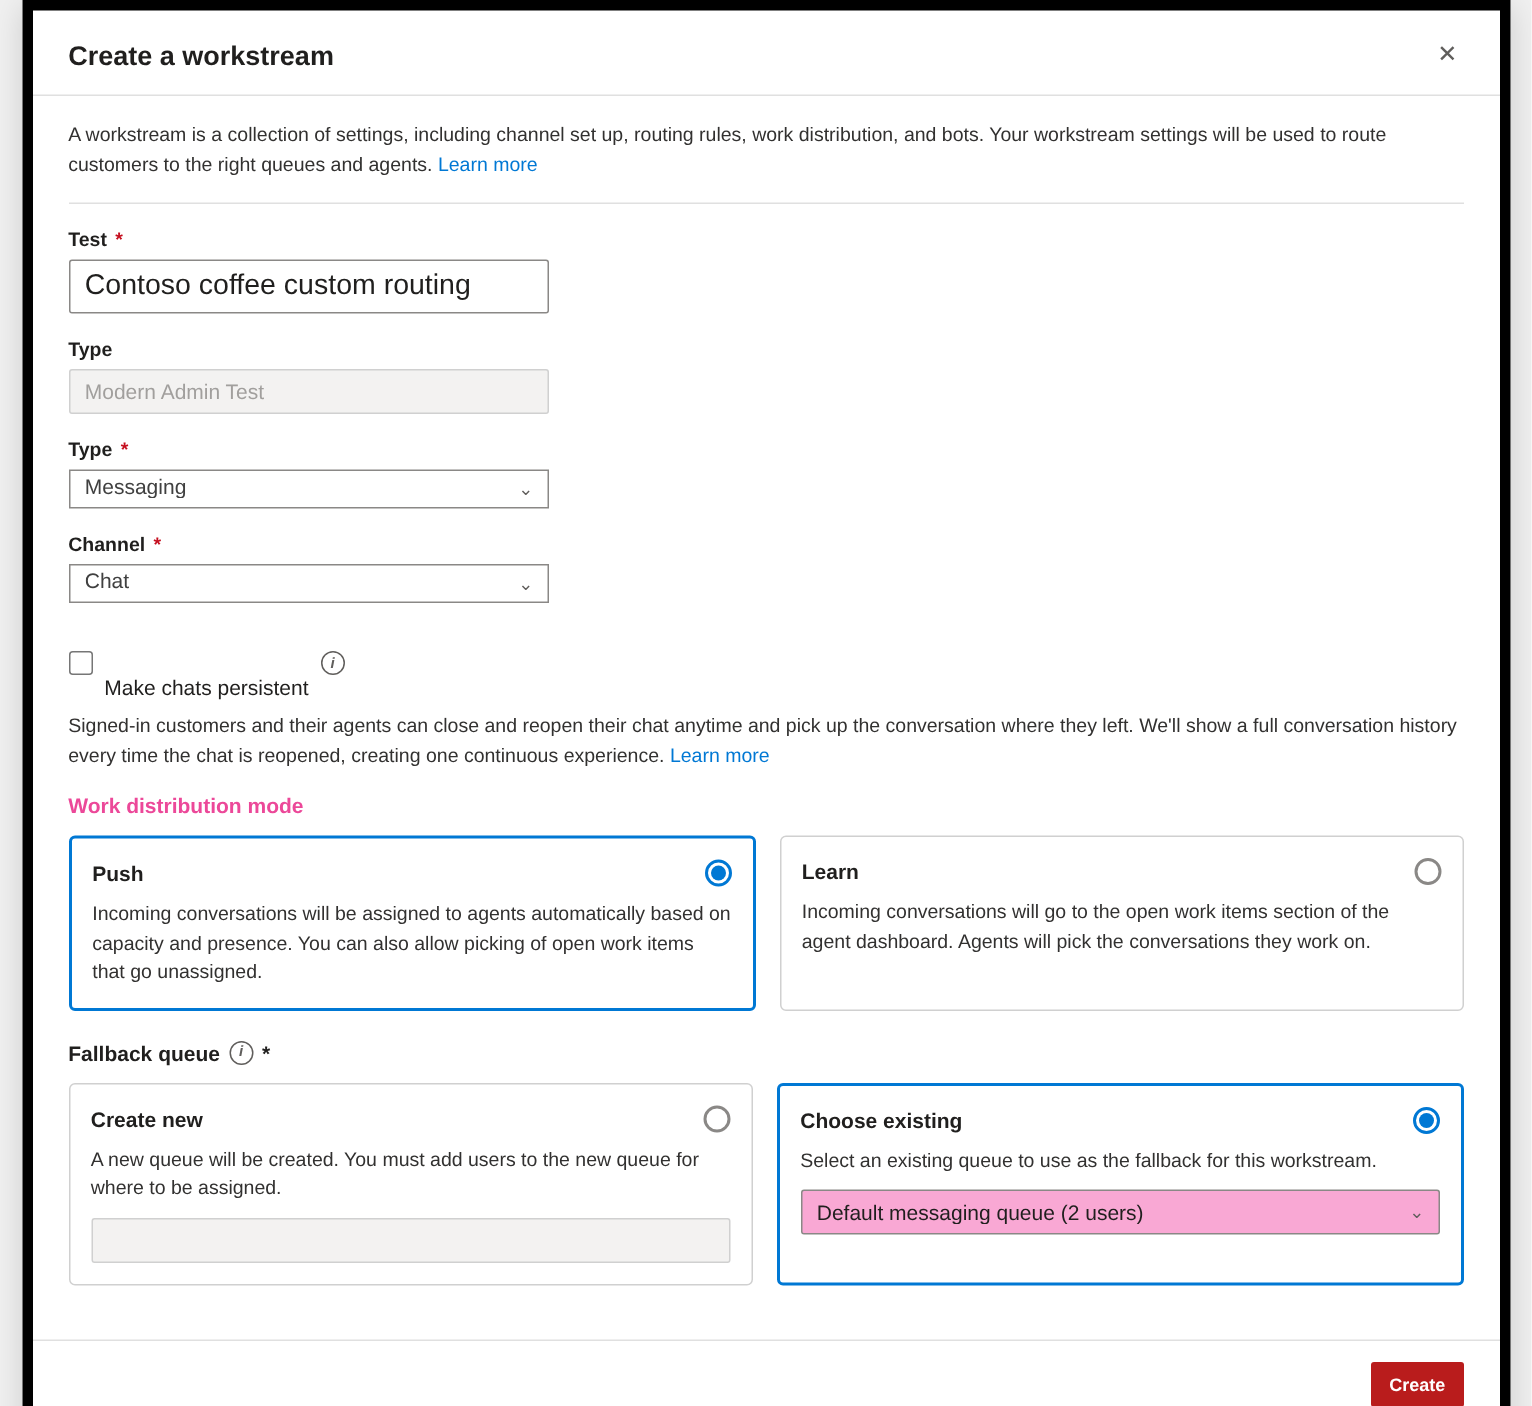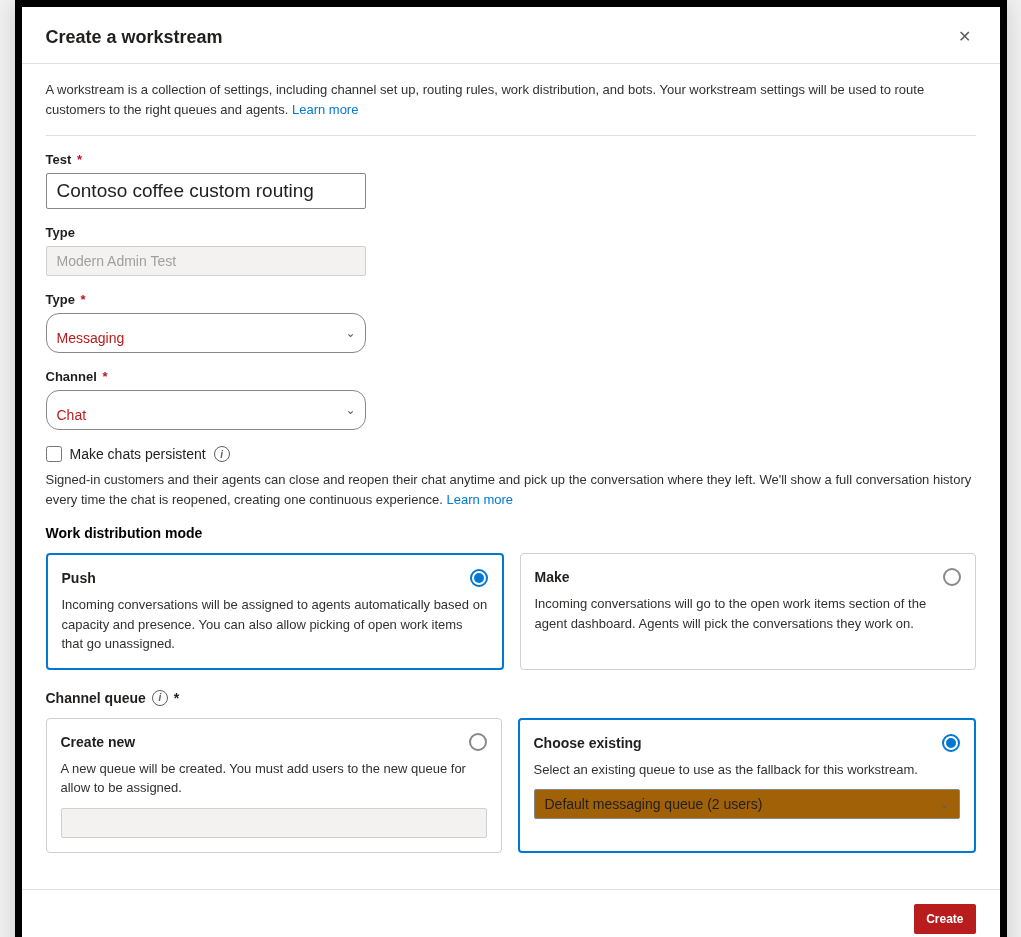--- a/index.html
+++ b/index.html
@@ -94,25 +94,25 @@
       border-radius: 2px;
       font-size: 14px;
       color: #a19f9d;
     }
     .select-wrapper {
       position: relative;
       width: 320px;
     }
     .select-field {
       width: 100%;
-      padding: 16px 32px 6px 10px;
+      padding: 2px 32px 6px 10px;
       border: 1px solid #8a8886;
-      border-radius: 13px;
-      font-size: 14px;
-      color: #b91c1c;
+      border-radius: 0;
+      font-size: 14px;
+      color: #404040;
       background: #fff;
       appearance: none;
       -webkit-appearance: none;
       cursor: pointer;
       outline: none;
     }
     .select-arrow {
       position: absolute;
       right: 10px;
       top: 50%;
@@ -128,20 +128,21 @@
       margin-bottom: 8px;
     }
     .checkbox-input {
       width: 16px;
       height: 16px;
       cursor: pointer;
     }
     .checkbox-label {
       font-size: 14px;
       color: #201f1e;
+      margin-top: 32px;
     }
     .info-icon {
       display: inline-flex;
       align-items: center;
       justify-content: center;
       width: 16px;
       height: 16px;
       border-radius: 50%;
       border: 1px solid #605e5c;
       font-size: 10px;
@@ -156,21 +157,21 @@
       line-height: 1.5;
       margin-bottom: 16px;
     }
     .persistent-desc a {
       color: #0078d4;
       text-decoration: none;
     }
     .section-title {
       font-size: 14px;
       font-weight: 600;
-      color: #000000;
+      color: #ec4899;
       margin-bottom: 12px;
     }
     .mode-cards {
       display: flex;
       gap: 16px;
       margin-bottom: 20px;
     }
     .mode-card {
       flex: 1;
       border: 1px solid #d0d0d0;
@@ -276,21 +277,21 @@
       position: relative;
       width: 100%;
     }
     .fallback-select {
       width: 100%;
       padding: 6px 20px 6px 10px;
       border: 1px solid #8a8886;
       border-radius: 2px;
       font-size: 14px;
       color: #201f1e;
-      background: #a16207;
+      background: #f9a8d4;
       appearance: none;
       -webkit-appearance: none;
       cursor: pointer;
       outline: none;
     }
     .dialog-footer {
       display: flex;
       justify-content: flex-end;
       padding: 14px 24px;
       border-top: 1px solid #e0e0e0;
@@ -382,41 +383,41 @@
         <div class="mode-card-header">
           <span class="mode-card-title">Push</span>
           <div class="radio-circle checked">
           </div>
         </div>
         <div class="mode-card-desc">Incoming conversations will be assigned to agents automatically based on capacity and presence. You can also allow picking of open work items that go unassigned.</div>
       </div>
 
       <div class="mode-card">
         <div class="mode-card-header">
-          <span class="mode-card-title">Make</span>
+          <span class="mode-card-title">Learn</span>
           <div class="radio-circle"></div>
         </div>
         <div class="mode-card-desc">Incoming conversations will go to the open work items section of the agent dashboard. Agents will pick the conversations they work on.</div>
       </div>
     </div>
 
     <div class="fallback-section">
       <div class="fallback-label">
-        <span>Channel queue</span>
+        <span>Fallback queue</span>
         <span class="info-icon">i</span>
         <span class="required"> *</span>
       </div>
       <div class="fallback-cards">
 
         <div class="fallback-card">
           <div class="fallback-card-header">
             <span class="fallback-card-title">Create new</span>
             <div class="radio-circle"></div>
           </div>
-          <div class="fallback-card-desc">A new queue will be created. You must add users to the new queue for allow to be assigned.</div>
+          <div class="fallback-card-desc">A new queue will be created. You must add users to the new queue for where to be assigned.</div>
           <input type="text" class="fallback-text-input" value="" style="">
         </div>
 
         <div class="fallback-card selected">
           <div class="fallback-card-header">
             <span class="fallback-card-title">Choose existing</span>
             <div class="radio-circle checked"></div>
           </div>
           <div class="fallback-card-desc">Select an existing queue to use as the fallback for this workstream.</div>
           <div class="fallback-select-wrapper">

